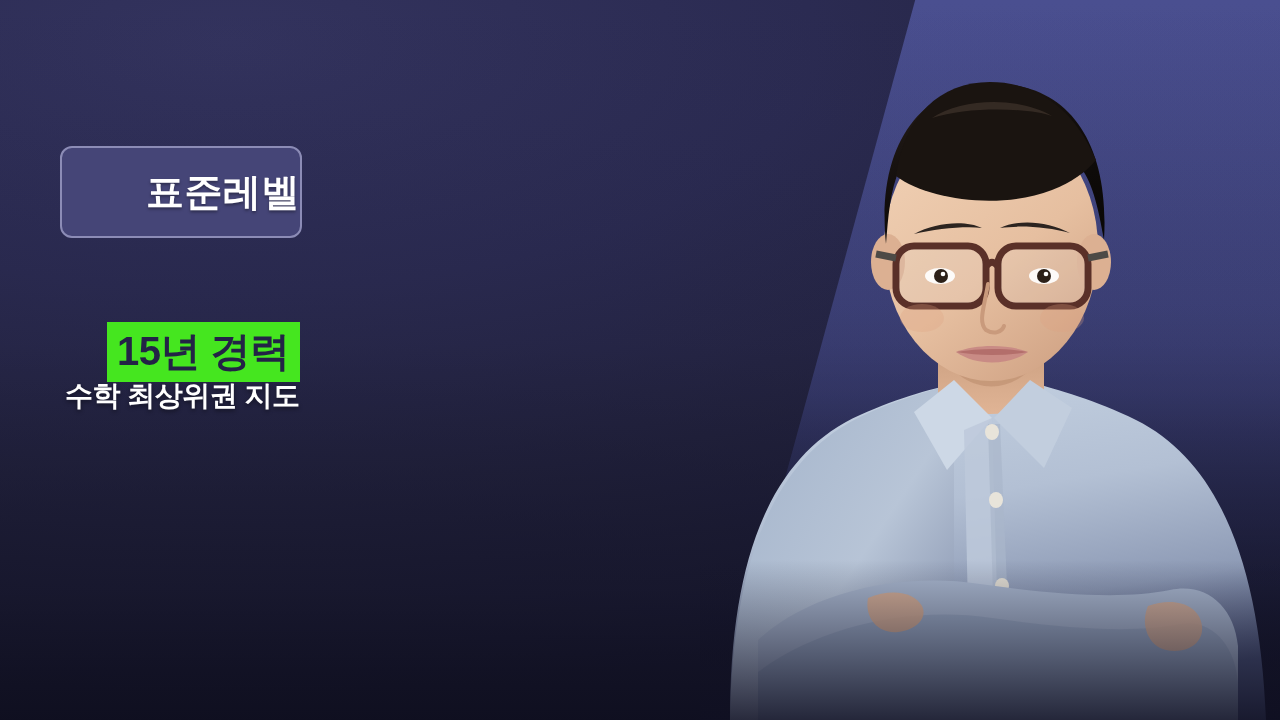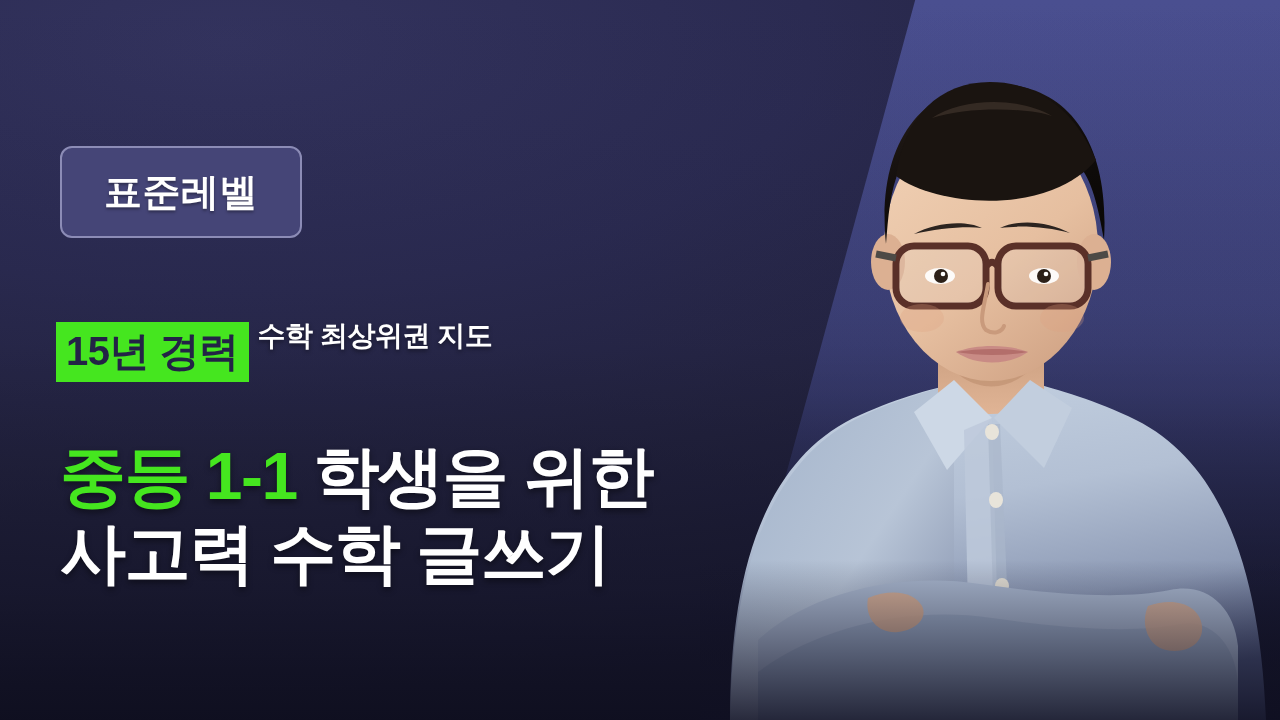--- a/index.html
+++ b/index.html
@@ -78,38 +78,39 @@
     left: 0;
     top: 146px;
     width: 242px;
     height: 92px;
     box-sizing: border-box;
     border: 2px solid #8c8cb6;
     border-radius: 12px;
     background: #454577;
     display: flex;
     align-items: center;
-    justify-content: center;
+    justify-content: flex-end;
   }
   .badge-label {
     color: #ffffff;
     font-size: 38px;
     font-weight: 700;
     letter-spacing: 0.5px;
     line-height: 1;
     text-shadow: 0 2px 3px rgba(0,0,0,0.35);
   }
 
   .subtitle {
     position: absolute;
     left: -4px;
     top: 322px;
     display: flex;
-    align-items: flex-start;
+    align-items: flex-end;
     white-space: nowrap;
+    flex-direction: column;
   }
   .subtitle-highlight {
     display: inline-block;
     background: #45e61f;
     color: #232346;
     font-size: 40px;
     font-weight: 800;
     line-height: 1;
     padding: 9px 10px 11px 10px;
     letter-spacing: -0.5px;
@@ -265,21 +266,15 @@
 
     <div class="badge">
       <span class="badge-label">표준레벨</span>
     </div>
 
     <div class="subtitle">
       <span class="subtitle-highlight">15년 경력</span>
       <span class="subtitle-rest">수학 최상위권 지도</span>
     </div>
 
-    <div class="headline">
-      <div class="headline-line">
-        <span class="accent">중등 1-1</span><span> 학생을 위한</span>
-      </div>
-      <div class="headline-line">사고력 수학 글쓰기</div>
-    </div>
 
   </div>
 </div>
 
 </body></html>

